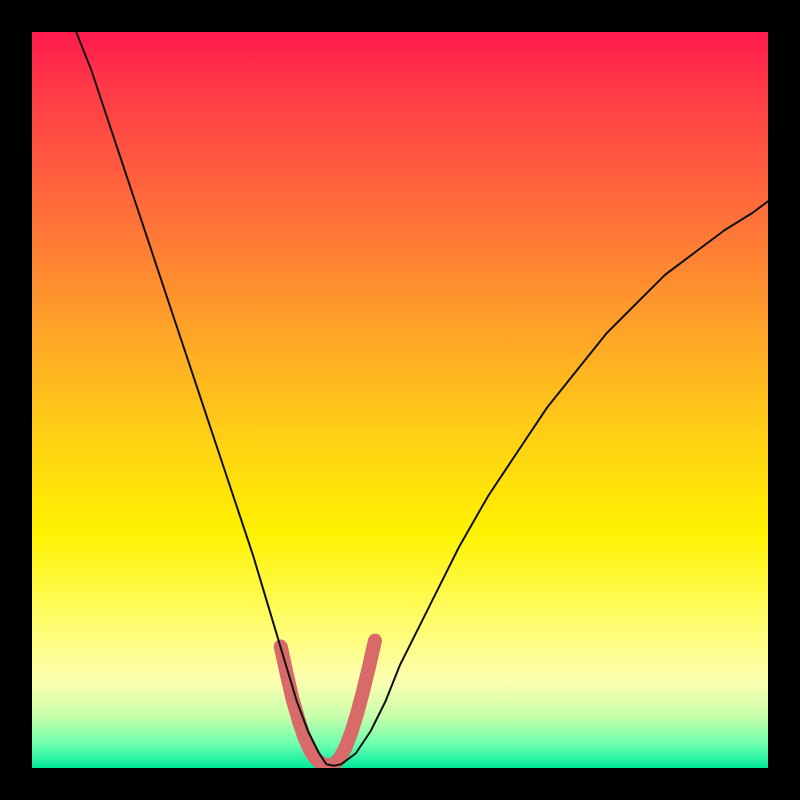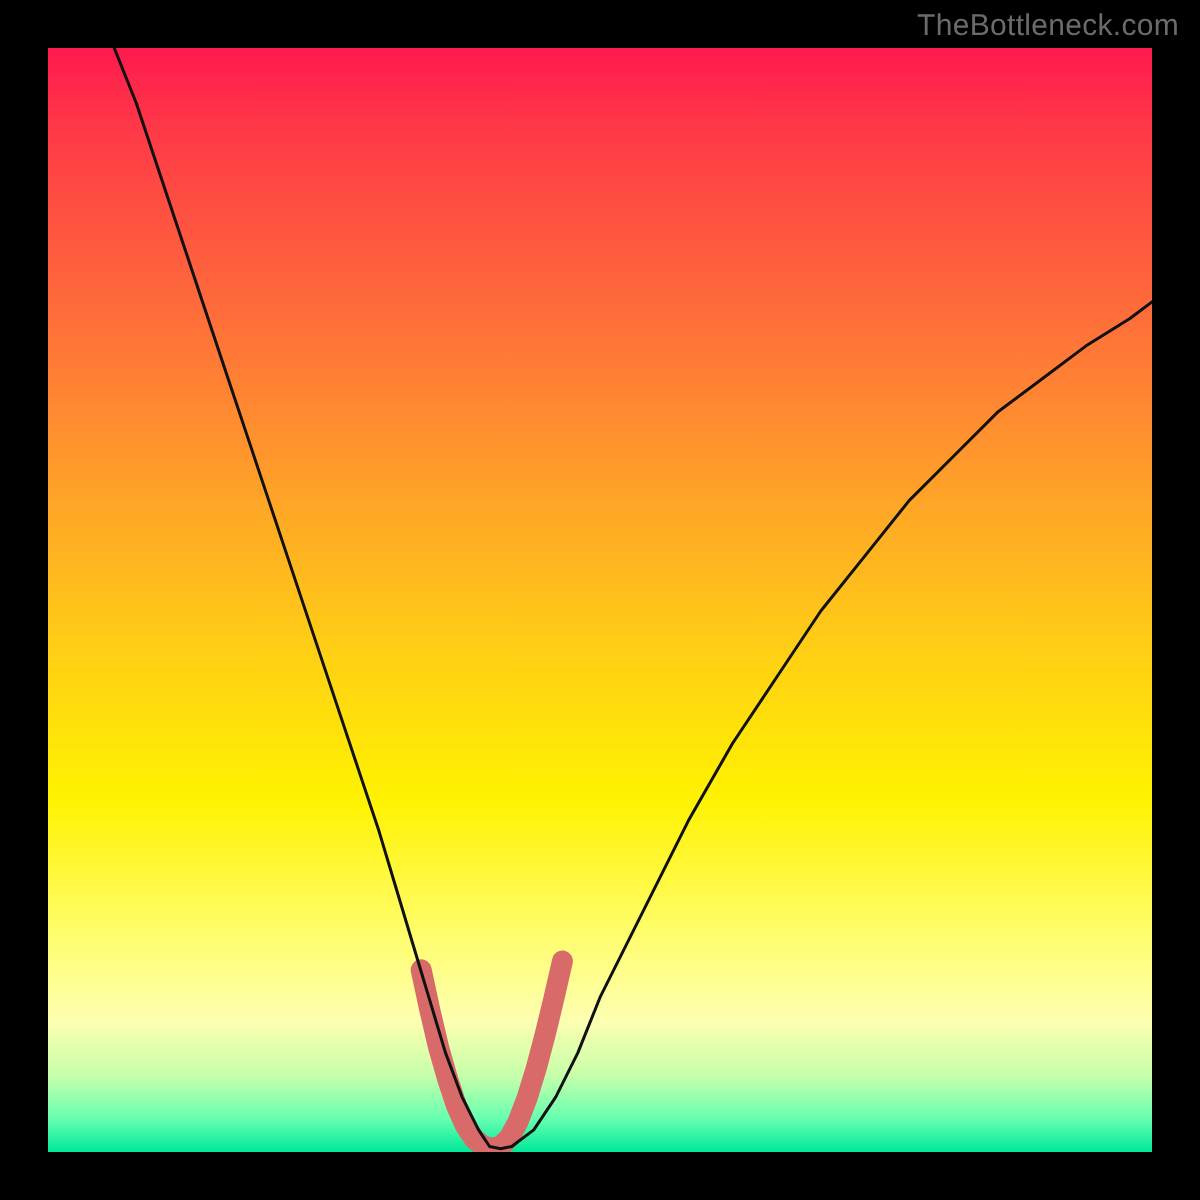--- a/index.html
+++ b/index.html
@@ -54,20 +54,19 @@
     top: 0;
     left: 0;
     width: 736px;
     height: 736px;
   }
 </style>
 </head>
 <body>
 
 <div class="frame">
-  <div class="watermark">TheBottleneck.com</div>
   <div class="plot">
     <svg class="curve" viewBox="0 0 736 736" preserveAspectRatio="none">
       <path id="overlay-path" fill="none" stroke-linecap="round" stroke-linejoin="round" d="M248.77 614.56 L254.66 641.79 L260.54 666.82 L266.43 687.42 L272.32 705.09 L278.21 718.34 L284.10 727.17 L289.98 731.95 L295.87 733.42 L301.76 732.32 L307.65 726.43 L313.54 715.39 L319.42 699.94 L325.31 680.80 L331.20 658.72 L337.09 634.43 L342.98 608.67" stroke="#d86a6a" stroke-width="14"></path>
       <path id="curve-path" fill="none" stroke-linecap="round" stroke-linejoin="round" d="M44.16 0.00 L58.88 36.80 L73.60 80.96 L88.32 125.12 L103.04 169.28 L117.76 213.44 L132.48 257.60 L147.20 301.76 L161.92 345.92 L176.64 390.08 L191.36 434.24 L206.08 478.40 L220.80 522.56 L231.84 559.36 L242.88 596.16 L253.92 632.96 L264.96 669.76 L276.00 699.20 L287.04 721.28 L294.40 732.32 L301.76 733.79 L309.12 732.32 L323.84 721.28 L338.56 699.20 L353.28 669.76 L368.00 632.96 L397.44 574.08 L426.88 515.20 L456.32 463.68 L485.76 419.52 L515.20 375.36 L544.64 338.56 L574.08 301.76 L603.52 272.32 L632.96 242.88 L662.40 220.80 L691.84 198.72 L721.28 180.32 L736.00 169.28" stroke="#111111" stroke-width="2"></path>
     </svg>
   </div>
 </div>
 
 </body></html>

